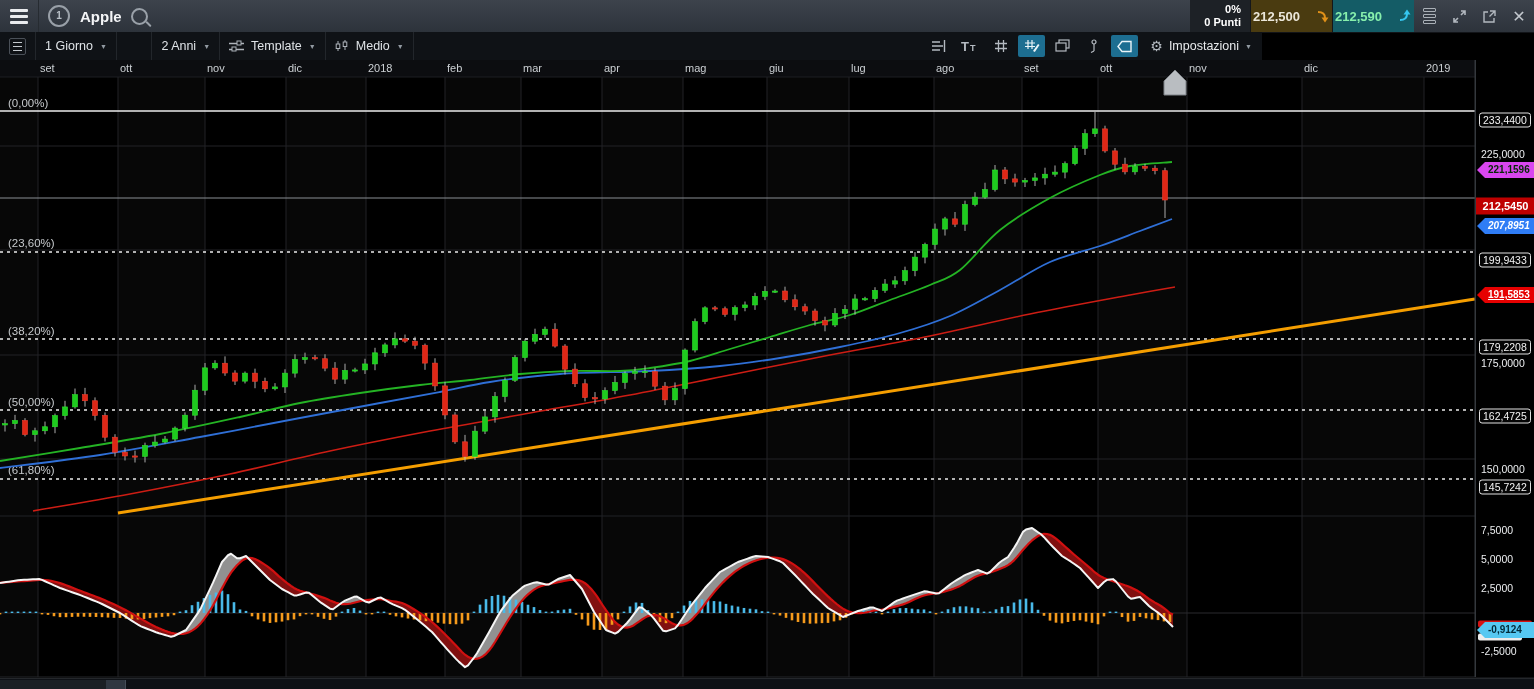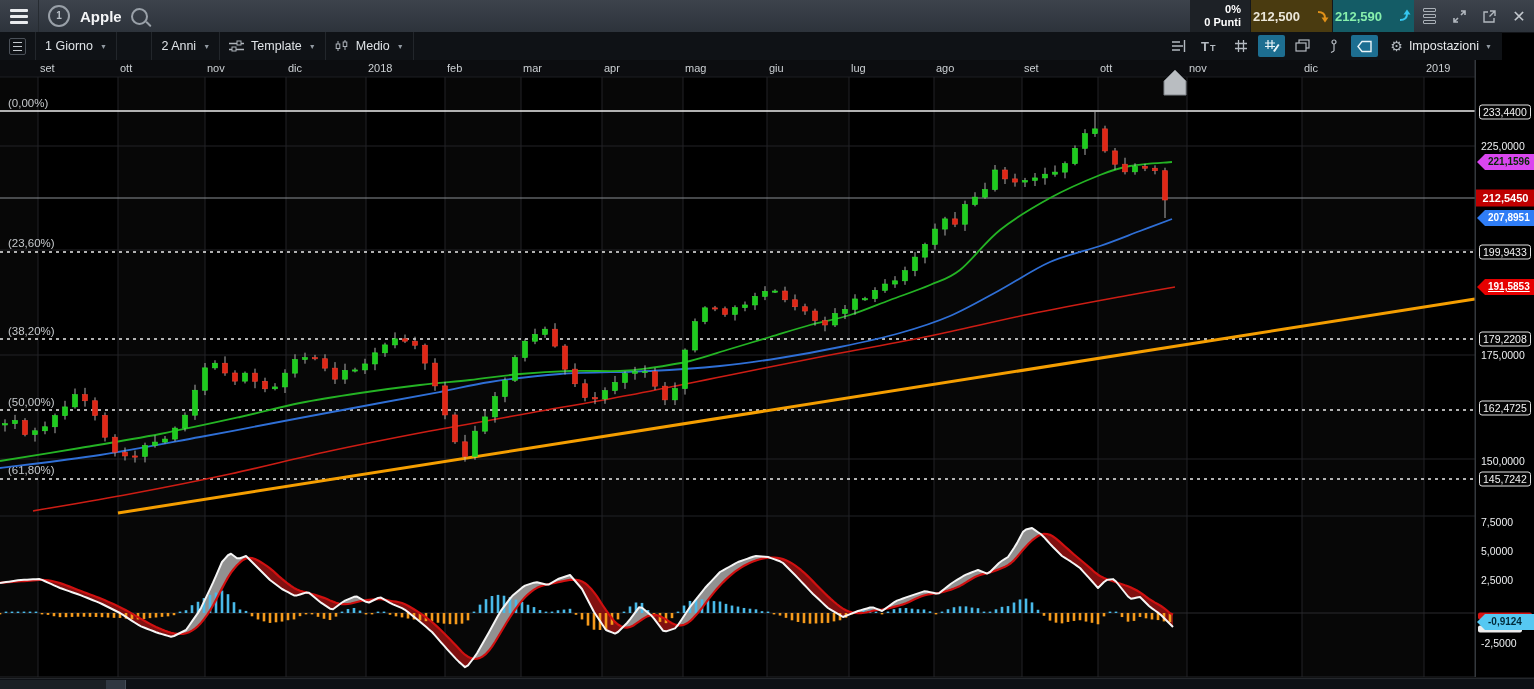--- a/index.html
+++ b/index.html
@@ -25,42 +25,42 @@
   .price-btn{height:32px;width:81px;display:flex;align-items:center;justify-content:center;
              gap:16px;font-size:13px;font-weight:bold;cursor:pointer;}
   .price-btn.sell{background:#4a3b10;color:#ece7da;border-left:1px solid #14161a;}
   .price-btn.buy{background:#145c66;color:#86efac;border-left:1px solid #14161a;}
   .win-ic{width:30px;height:32px;display:flex;align-items:center;justify-content:center;
           color:#b2b8bf;cursor:pointer;}
   .stackic{width:13px;height:16px;display:flex;flex-direction:column;gap:2px;}
   .stackic i{display:block;height:4px;border:1px solid #aab0b7;border-radius:1px;}
   .closex{font-size:16px;color:#c2c7cd;font-weight:normal;}
   
-  .toolbar{position:absolute;left:0;top:32px;width:1502px;height:28px;background:#0f1216;
+  .toolbar{position:absolute;left:0;top:32px;width:1262px;height:28px;background:#0f1216;
            border-bottom:1px solid #000;display:flex;align-items:center;font-size:12.5px;}
   .grp{height:28px;display:flex;align-items:center;padding:0 9px;gap:7px;
        border-right:1px solid #22262b;cursor:pointer;color:#dfe3e7;}
   .caret{font-size:7px;color:#929aa2;}
   .listbtn{width:17px;height:17px;border:1px solid #4a5058;border-radius:2px;
            display:flex;flex-direction:column;justify-content:space-evenly;padding:0 3px;box-sizing:border-box;}
   .listbtn i{display:block;height:1px;background:#c3c8cd;}
   .badge1w{color:#ffd60a;font-weight:bold;font-size:11px;margin-top:44px;}
   .tool-sp{flex:1;border:none;}
   .ticon{width:27px;height:22px;display:flex;align-items:center;justify-content:center;
          margin:0 2px;border-radius:2px;color:#b4bac1;cursor:pointer;}
   .ticon.active{background:#1d6e91;color:#eaf4f8;}
   .imposta{display:flex;align-items:center;gap:6px;padding:0 10px;cursor:pointer;}
   .gear{font-size:14px;color:#b4bac1;}
   
   .chartwrap{position:absolute;left:0;top:60px;width:1451px;height:629px;padding-left:24px;}
   .chartwrap svg{position:absolute;left:0;top:0;}
   
   .paxis{position:absolute;left:1475px;top:0px;width:59px;height:617px;background:#000;
          border-left:1px solid #34383d;box-sizing:border-box;}
-  .axl{position:absolute;transform:translateY(-50%);font-size:10.5px;white-space:nowrap;}
+  .axl{position:absolute;transform:translateY(-50%);font-size:10.5px;white-space:nowrap;margin-top:8px;}
   .axl.plain{left:5px;color:#eceef0;}
   .axl.boxed{left:3px;border:1px solid #e2e2e2;border-radius:3px;background:#050505;
              padding:0 3px;line-height:13px;color:#f4f4f4;}
   .axl.tag{left:1px;width:57px;height:16px;line-height:16px;box-sizing:border-box;
            padding-left:11px;font-weight:bold;font-size:10px;
            clip-path:polygon(8px 0,100% 0,100% 100%,8px 100%,0 50%);}
   .axl.pricebox{left:0;width:59px;background:#bf0000;color:#fff;text-align:center;
                 font-weight:bold;height:17px;line-height:17px;font-size:11px;}
   .axl.striprd{left:2px;width:54px;height:7px;background:#d41414;border-radius:2px;}
   .axl.stripwh{left:2px;width:44px;height:7px;background:#ececec;border-radius:2px;}
@@ -1121,21 +1121,21 @@
         <polyline points="0,582.775 3,582.5500000000001 6,582.325 9,582.1 12,581.875 15,581.65 18,581.4375 21,581.2555555555556 24,581.095 27,580.9499999999999 30,580.6181818181818 33,580.3136363636363 36,580.0363636363636 39,579.8772727272727 42,579.8818181818182 45,580.0500000000001 48,580.3818181818182 51,580.8681818181819 54,581.4909090909091 57,582.25 60,583.1181818181818 63,584.0954545454546 66,585.1818181818182 69,586.3772727272727 72,587.5909090909091 75,588.7772727272727 78,589.940909090909 81,591.0909090909091 84,592.2272727272729 87,593.35 90,594.459090909091 93,595.5818181818181 96,596.7181818181817 99,597.8863636363636 102,599.0954545454545 105,600.3454545454545 108,601.6363636363636 111,602.9636363636364 114,604.3181818181819 117,605.6999999999999 120,607.15 123,608.6681818181818 126,610.2545454545455 129,611.9090909090909 132,613.6136363636364 135,615.3590909090909 138,617.1217171717171 141,618.8540404040403 144,620.5560606060607 147,622.2277777777778 150,623.869191919192 153,625.4393939393939 156,626.9290043290043 159,628.3192640692641 162,629.6101731601731 165,630.8017316017316 168,631.8939393939394 171,632.7676767676768 174,633.3989898989898 177,633.7878787878788 180,633.9343434343434 183,633.8383838383838 186,633.2467532467532 189,632.1688311688312 192,630.6233766233765 195,628.6103896103896 198,626.0703463203464 201,622.8841991341992 204,619.1948051948053 207,615.0735930735932 210,610.500865800866 213,605.4372294372296 216,599.882683982684 219,594.0904761904761 222,588.3810606060605 225,582.7544372294371 228,577.3810606060606 231,572.6613636363636 234,568.714393939394 237,565.3356060606061 240,562.4227272727272 243,559.9954545454545 246,558.4681818181817 249,557.8409090909091 252,558.1136363636364 255,558.9659090909091 258,560.3977272727273 261,562.2386363636364 264,564.1477272727273 267,566.125 270,568.3068181818181 273,570.7954545454545 276,573.5909090909091 279,576.3181818181819 282,578.9195804195805 285,581.395104895105 288,583.7447552447553 291,585.9685314685315 294,587.9125874125874 297,589.5 300,590.7307692307693 303,591.673076923077 306,592.4306526806527 309,593.2109557109557 312,594.013986013986 315,594.8974358974357 318,595.8461538461538 321,596.8298368298368 324,597.8484848484849 327,599.0559440559442 330,600.4003496503498 333,601.624125874126 336,602.7272727272727 339,603.6060606060605 342,604.0833333333333 345,604.2196969696969 348,604.0151515151514 351,603.4848484848484 354,602.7499999999999 357,601.9924242424241 360,601.2121212121211 363,600.5378787878788 366,600.1287878787879 369,599.7878787878789 372,599.5151515151515 375,599.2803030303031 378,599.1212121212121 381,599.2348484848485 384,599.6212121212121 387,600.1893939393939 390,600.7424242424241 393,601.25 396,601.7121212121212 399,602.2272727272729 402,603.0259740259743 405,604.1753246753248 408,605.6753246753246 411,607.4274891774892 414,609.2348484848485 417,611.1103896103895 420,613.060606060606 423,615.1006493506494 426,617.2608225108225 429,619.5411255411256 432,622.0194805194807 435,624.6623376623377 438,627.4025974025975 441,630.2402597402598 444,633.1699134199134 447,636.1807359307359 450,639.2597402597402 453,642.4004329004327 456,645.5838744588744 459,648.7721861471862 462,651.9653679653679 465,654.6900432900434 468,656.7484848484848 471,658.1406926406927 474,658.8257575757576 477,658.7272727272727 480,657.8560606060607 483,656.2121212121212 486,653.7878787878789 489,650.5871212121212 492,646.6477272727274 495,641.9696969696971 498,636.9939393939395 501,632.009090909091 504,627.0151515151516 507,622.0530303030304 510,617.2500000000001 513,612.6969696969697 516,608.3939393939395 519,604.3484848484849 522,600.6212121212121 525,597.3030303030304 528,594.3939393939395 531,591.8484848484849 534,589.6287878787879 537,587.8409090909091 540,586.4848484848485 543,585.5151515151515 546,584.7636363636364 549,584.0757575757575 552,583.4515151515151 555,582.8454545454546 558,582.239393939394 561,581.6333333333333 564,581.0272727272727 567,580.3681818181818 570,579.959090909091 573,579.8000000000001 576,579.8909090909091 579,580.3090909090909 582,581.4136363636363 585,583.2045454545455 588,585.6818181818181 591,588.7727272727273 594,592.3636363636364 597,596.4545454545455 600,601.0454545454545 603,605.7272727272727 606,610.1999999999999 609,614.4636363636363 612,618.5181818181818 615,621.9045454545454 618,624.4954545454545 621,626.290909090909 624,627.290909090909 627,627.5484848484848 630,627.0333333333333 633,625.7454545454544 636,623.6848484848483 639,621.5454545454545 642,619.5242424242424 645,617.6212121212121 648,616.0909090909092 651,615.1515151515154 654,614.848484848485 657,615.1818181818182 660,616.2121212121212 663,617.6666666666667 666,619.3939393939394 669,621.3939393939393 672,623.2727272727271 675,624.621212121212 678,625.3333333333333 681,625.4090909090909 684,624.7575757575759 687,623.3333333333334 690,621.1999999999999 693,618.3575757575758 696,615.1090909090909 699,611.6060606060606 702,607.8484848484849 705,603.8909090909091 708,599.9454545454546 711,596.1181818181818 714,592.4090909090909 717,588.8181818181819 720,585.4848484848485 723,582.3454545454546 726,579.4 729,576.6484848484848 732,574.0909090909091 735,571.7272727272727 738,569.5582887700534 741,567.5839572192514 744,565.8042780748664 747,564.2192513368984 750,562.8288770053476 753,561.5328397093103 756,560.4092965857673 759,559.4582476347183 762,558.6796928561635 765,558.073632250103 768,557.71648939296 771,557.5530058177117 774,557.5831815243579 777,557.8070165128988 780,558.2829523417759 783,559.1278721278721 786,560.3026973026973 789,561.7292707292708 792,563.4075924075925 795,565.349025974026 798,567.5592532467533 801,569.9618506493506 804,572.5568181818181 807,575.3441558441558 810,578.3125 813,581.3806818181819 816,584.4318181818181 819,587.4659090909091 822,590.4829545454545 825,593.4829545454545 828,596.3625000000001 831,599.1159090909091 834,601.7431818181818 837,604.2443181818181 840,606.6193181818181 843,608.6068181818182 846,610.2295454545455 849,611.4875000000001 852,612.3806818181819 855,612.9090909090909 858,613.1038961038961 861,613.0571428571428 864,612.7688311688312 867,612.2389610389611 870,611.5298701298701 873,610.7662337662338 876,610.2207792207791 879,609.8935064935066 882,609.4805194805195 885,608.9818181818182 888,608.3974025974026 891,607.6961038961039 894,606.9103896103896 897,606.1051948051947 900,605.2805194805195 903,604.3740259740259 906,603.2610389610389 909,601.9458874458874 912,600.4307359307359 915,599.0194805194805 918,597.7121212121211 921,596.5086580086579 924,595.511655011655 927,594.7399267399268 930,594.128538128538 933,593.6774891774893 936,593.2943722943724 939,592.7943722943724 942,592.1731601731602 945,591.4285714285714 948,590.5606060606061 951,589.6002331002331 954,588.5629370629371 957,587.3461538461538 960,585.8986013986014 963,584.2412587412588 966,582.416083916084 969,580.5154845154846 972,578.7242757242758 975,577.0424575424576 978,575.684015984016 981,574.6489510489511 984,573.9062937062937 987,573.186013986014 990,572.3608391608392 993,571.4307692307692 996,570.3748251748252 999,569.2192307692308 1002,567.998076923077 1005,566.7113636363637 1008,565.1204545454545 1011,563.0113636363636 1014,560.35 1017,557.0681818181819 1020,553.4204545454545 1023,549.8295454545455 1026,546.4431818181819 1029,543.2613636363636 1032,540.475 1035,538.0500000000001 1038,535.9863636363636 1041,534.5954545454546 1044,533.9136363636363 1047,533.975 1050,534.8386363636364 1053,536.4863636363636 1056,538.6227272727273 1059,541.1 1062,543.8159090909091 1065,546.5113636363636 1068,549.1931818181819 1071,551.875 1074,554.4840909090909 1077,556.9840909090909 1080,559.4840909090909 1083,561.9931818181818 1086,564.5295454545454 1089,567.0977272727273 1092,569.6999999999999 1095,572.4386363636363 1098,574.7340909090909 1101,576.5795454545455 1104,578.0409090909092 1107,579.2772727272727 1110,580.2886363636363 1113,581.2159090909091 1116,582.1840909090909 1119,583.1931818181819 1122,584.2386363636364 1125,585.3181818181819 1128,586.3000000000001 1131,587.5 1134,588.9181818181819 1137,590.475 1140,592.3386363636364 1143,594.5090909090909 1146,596.7363636363636 1149,598.8409090909091 1152,600.7954545454545 1155,602.6 1158,604.2818181818183 1161,606.0272727272727 1164,608.1 1167,610.5 1170,613.2272727272727 1173,614.55" fill="none" stroke="#d01010" stroke-width="2.2" stroke-linejoin="round"></polyline>
         <polyline points="0,583 3,582.55 6,582.1 9,581.65 12,581.2 15,580.75 18,580.3 21,579.95 24,579.8 27,579.65 30,579.5 33,579.35 36,579.2 39,579.05 42,579.9 45,581.25 48,582.6 51,583.95 54,585.3 57,586.65 60,588 63,589.05 66,590.1 69,591.15 72,592.2 75,593.25 78,594.3 81,595.4 84,596.6 87,597.8 90,599 93,600.2 96,601.4 99,602.6 102,604 105,605.5 108,607 111,608.5 114,610 117,611.5 120,613 123,614.95 126,616.9 129,618.85 132,620.8 135,622.75 138,624.7 141,626.3888888888889 144,627.5555555555555 147,628.7222222222222 150,629.8888888888889 153,631.0555555555555 156,632.2222222222222 159,633.2857142857143 162,634.1428571428571 165,635 168,635.8571428571429 171,636.7142857142857 174,636 177,634.5 180,633 183,631.5 186,630 189,625.7142857142857 192,621.4285714285714 195,617.1428571428571 198,612.8571428571429 201,607.9166666666666 204,601.6666666666666 207,595.4166666666666 210,589.1666666666666 213,582.7 216,575.8 219,568.9 222,562 225,558.625 228,555.25 231,553.75 234,556 237,558.25 240,558.25 243,557.125 246,556 249,559 252,562 255,565 258,568 261,571 264,574 267,577 270,580 273,582.25 276,584.5 279,586.75 282,589 285,590.6153846153846 288,592.2307692307693 291,593.8461538461538 294,595.4615384615385 297,595.3846153846154 300,594.4615384615385 303,593.5384615384615 306,592.6153846153846 309,592.8333333333334 312,595.3333333333334 315,597.8333333333334 318,600.3333333333334 321,602.6666666666666 324,604.6666666666666 327,606.6666666666666 330,608.6666666666666 333,609.25 336,607 339,604.75 342,602.5 345,600.5833333333334 348,599.3333333333334 351,598.0833333333334 354,596.8333333333334 357,596.5833333333334 360,598.3333333333334 363,600.0833333333334 366,601.8333333333334 369,602.5 372,601 375,599.5 378,598 381,597.5833333333334 384,599.3333333333334 387,601.0833333333334 390,602.8333333333334 393,604.4166666666666 396,605.6666666666666 399,606.9166666666666 402,608.1666666666666 405,609.7857142857143 408,612.1428571428571 411,614.5 414,616.8571428571429 417,619.2142857142857 420,621.7142857142857 423,624.2857142857143 426,626.8571428571429 429,629.4285714285714 432,632 435,635.4285714285714 438,638.8571428571429 441,642.2857142857143 444,645.7142857142857 447,649.0833333333334 450,652.3333333333334 453,655.5833333333334 456,658.8333333333334 459,661.875 462,664.5 465,667.125 468,665.4 471,661.5 474,657.6 477,653.25 480,648 483,642.75 486,637.5 489,632.1666666666666 492,626.6666666666666 495,621.1666666666666 498,615.6666666666666 501,610.6666666666666 504,606.6666666666666 507,602.6666666666666 510,598.6666666666666 513,595.1666666666666 516,592.6666666666666 519,590.1666666666666 522,587.6666666666666 525,585.6666666666666 528,584.6666666666666 531,583.6666666666666 534,582.6666666666666 537,582.25 540,583 543,583.75 546,584.5 549,584.4 552,582.6 555,580.8 558,579 561,578 564,577 567,576 570,575 573,578.5 576,582 579,585.5 582,589 585,594.75 588,600.5 591,606.25 594,612 597,616.5 600,621 603,625.5 606,630 609,631.2 612,632.4 615,633.6 618,632 621,629 624,626 627,623 630,619.3333333333334 633,615.3333333333334 636,611.3333333333334 639,607.3333333333334 642,607.6666666666666 645,610.1666666666666 648,612.6666666666666 651,615.1666666666666 654,618.6666666666666 657,622.6666666666666 660,626.6666666666666 663,630.6666666666666 666,631.3333333333334 669,630.3333333333334 672,629.3333333333334 675,628.3333333333334 678,625 681,620.5 684,616 687,611.5 690,607 693,603.2 696,599.4 699,595.6 702,591.8 705,588 708,584.8 711,581.6 714,578.4 717,575.2 720,572 723,570.3333333333334 726,568.6666666666666 729,567 732,565.3333333333334 735,563.6666666666666 738,562 741,560.9411764705883 744,559.8823529411765 747,558.8235294117648 750,557.7647058823529 753,556.7058823529412 756,556.0769230769231 759,556.3076923076923 762,556.5384615384615 765,556.7692307692307 768,557 771,558.0714285714286 774,559.1428571428571 777,560.2142857142857 780,561.2857142857143 783,563 786,566 789,569 792,572 795,575 798,578.125 801,581.3125 804,584.5 807,587.6875 810,590.875 813,593.9375 816,596.75 819,599.5625 822,602.375 825,605.1875 828,608 831,609.8 834,611.6 837,613.4 840,615.2 843,617 846,615.8 849,614.6 852,613.4 855,612.2 858,611 861,610.1428571428571 864,609.2857142857143 867,608.4285714285714 870,607.5714285714286 873,607.4 876,608.6 879,609.8 882,611 885,608.8571428571429 888,606.7142857142857 891,604.5714285714286 894,602.4285714285714 897,600.6428571428571 900,599.5714285714286 903,598.5 906,597.4285714285714 909,596.3571428571429 912,595.3333333333334 915,594.3333333333334 918,593.3333333333334 921,592.3333333333334 924,591.3333333333334 927,591.4615384615385 930,592.1538461538462 933,592.8461538461538 936,593.5384615384615 939,593.2142857142857 942,590.8571428571429 945,588.5 948,586.1428571428571 951,583.7857142857143 954,581.7692307692307 957,579.9230769230769 960,578.0769230769231 963,576.2307692307693 966,574.6153846153846 969,573.4615384615385 972,572.3076923076923 975,571.1538461538462 978,570 981,571.2 984,572.4 987,573.6 990,572 993,569 996,566 999,563 1002,560.75 1005,558.875 1008,557 1011,552.5 1014,548 1017,543.125 1020,537.5 1023,531.875 1026,529.5 1029,528.75 1032,528 1035,530.1 1038,532.2 1041,534.3 1044,537.2 1047,540.5 1050,543.8 1053,547 1056,550 1059,553 1062,556 1065,557.875 1068,559.75 1071,561.7 1074,563.8 1077,565.9 1080,568 1083,571.3 1086,574.6 1089,577.9 1092,581.25 1095,584.625 1098,588 1101,585 1104,582 1107,579.875 1110,579.5 1113,579.125 1116,581.5 1119,585.25 1122,589 1125,592.75 1128,596.5 1131,598.8 1134,598.2 1137,597.6 1140,597 1143,600 1146,603 1149,606 1152,608.4 1155,610.5 1158,612.6 1161,615 1164,618 1167,621 1170,624 1173,627" fill="none" stroke="#f5f5f5" stroke-width="2" stroke-linejoin="round"></polyline>
         <line x1="0" y1="677" x2="1534" y2="677" stroke="#24272b"></line>
         <line x1="1475" y1="60" x2="1475" y2="677" stroke="#34383d"></line>
       </svg>
     <div class="paxis" id="priceAxis">
         <div class="axl boxed" style="top: 52px;">233,4400</div>
         <div class="axl plain" style="top: 86px;">225,0000</div>
         <div class="axl tag" style="top: 102px; background: #d946ef; color: rgb(6, 40, 6);">221,1596</div>
         <div class="axl pricebox" style="top: 138px;">212,5450</div>
-        <div class="axl tag" style="top: 158px; background: rgb(47, 125, 246); color: rgb(255, 255, 255);">207,8951</div>
+        <div class="axl tag" style="top: 158px; background: rgb(47, 125, 246); color: rgb(255, 255, 255); font-style: italic;">207,8951</div>
         <div class="axl boxed" style="top: 192px;">199,9433</div>
         <div class="axl tag" style="top: 227px; background: rgb(230, 0, 0); color: rgb(255, 255, 255); text-decoration: underline;">191,5853</div>
         <div class="axl boxed" style="top: 279px;">179,2208</div>
         <div class="axl plain" style="top: 295px;">175,0000</div>
         <div class="axl boxed" style="top: 348px;">162,4725</div>
         <div class="axl plain" style="top: 401px;">150,0000</div>
         <div class="axl boxed" style="top: 419px;">145,7242</div>
         <div class="axl plain" style="top: 462px;">7,5000</div>
         <div class="axl plain" style="top: 491px;">5,0000</div>
         <div class="axl plain" style="top: 520px;">2,5000</div>

